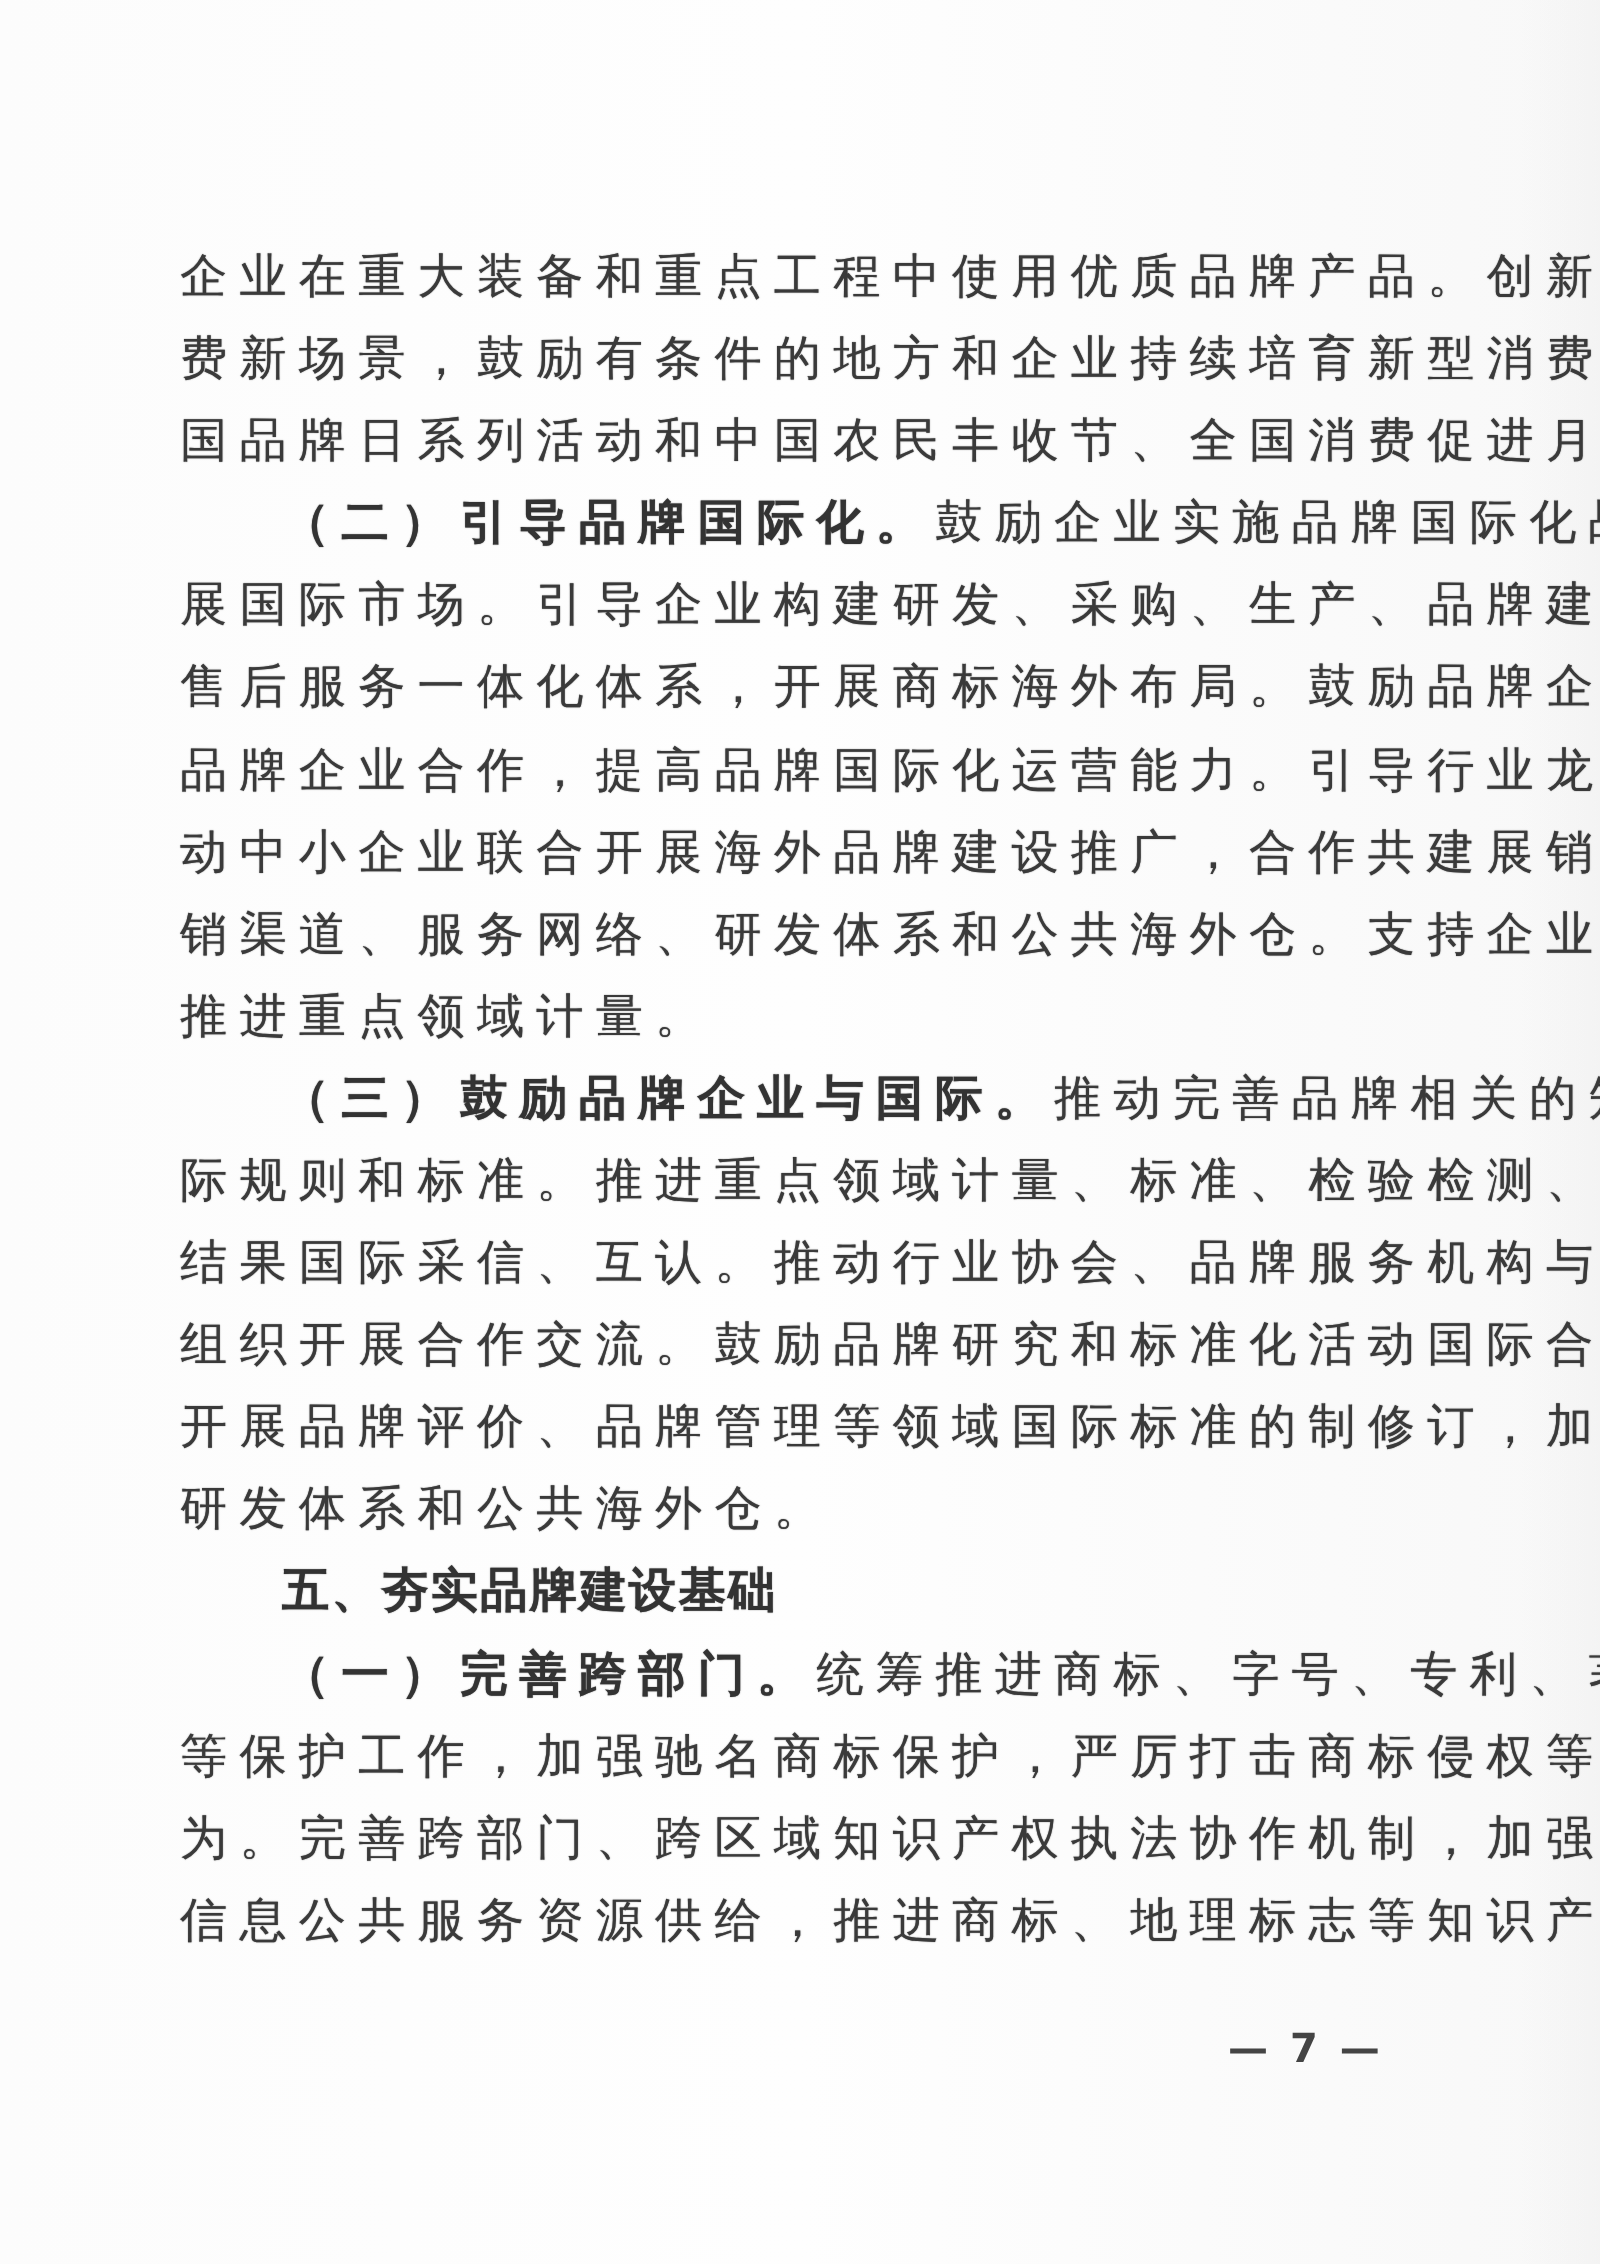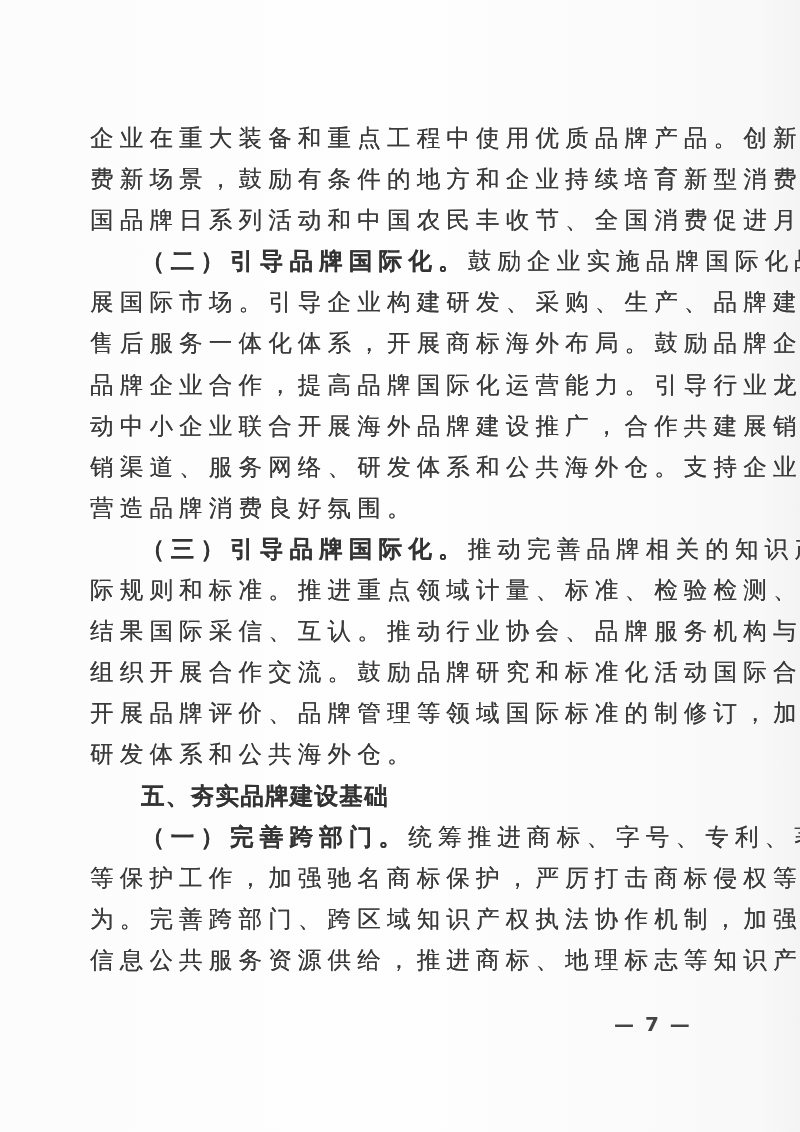--- a/index.html
+++ b/index.html
@@ -82,25 +82,25 @@
       <div class="line">国品牌日系列活动和中国农民丰收节、全国消费促进月、双品网</div>
     </div>
 
     <div>
       <div class="line indent"><span class="lead">（二）引导品牌国际化。</span><span>鼓励企业实施品牌国际化战略，拓</span></div>
       <div class="line">展国际市场。引导企业构建研发、采购、生产、品牌建设推广、</div>
       <div class="line">售后服务一体化体系，开展商标海外布局。鼓励品牌企业与国际</div>
       <div class="line">品牌企业合作，提高品牌国际化运营能力。引导行业龙头企业带</div>
       <div class="line">动中小企业联合开展海外品牌建设推广，合作共建展销中心、营</div>
       <div class="line">销渠道、服务网络、研发体系和公共海外仓。支持企业参加海外</div>
-      <div class="line">营造品牌消费良好氛围。</div>
+      <div class="line">推进重点领域计量。</div>
     </div>
 
     <div>
-      <div class="line indent"><span class="lead">（三）引导品牌国际化。</span><span>推动完善品牌相关的知识产权国</span></div>
+      <div class="line indent"><span class="lead">（三）鼓励品牌企业与国际。</span><span>推动完善品牌相关的知识产权国</span></div>
       <div class="line">际规则和标准。推进重点领域计量、标准、检验检测、认证认可</div>
       <div class="line">结果国际采信、互认。推动行业协会、品牌服务机构与国外相关</div>
       <div class="line">组织开展合作交流。鼓励品牌研究和标准化活动国际合作，积极</div>
       <div class="line">开展品牌评价、品牌管理等领域国际标准的制修订，加快品牌标</div>
       <div class="line">研发体系和公共海外仓。</div>
     </div>
 
     <div class="line heading">五、夯实品牌建设基础</div>
 
     <div>

